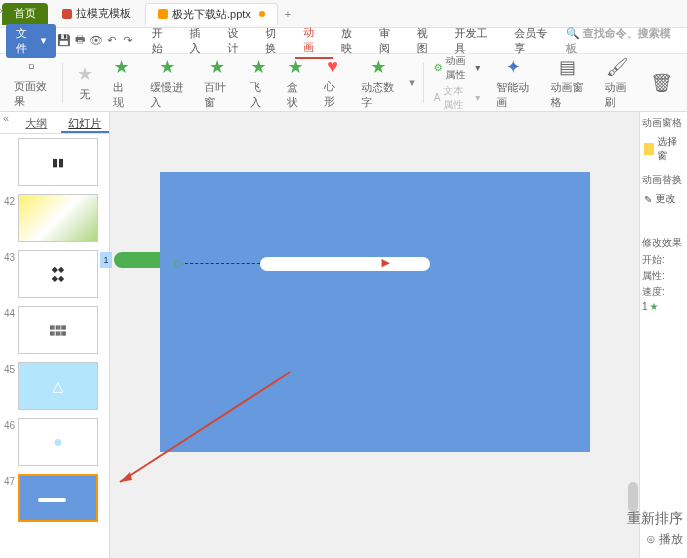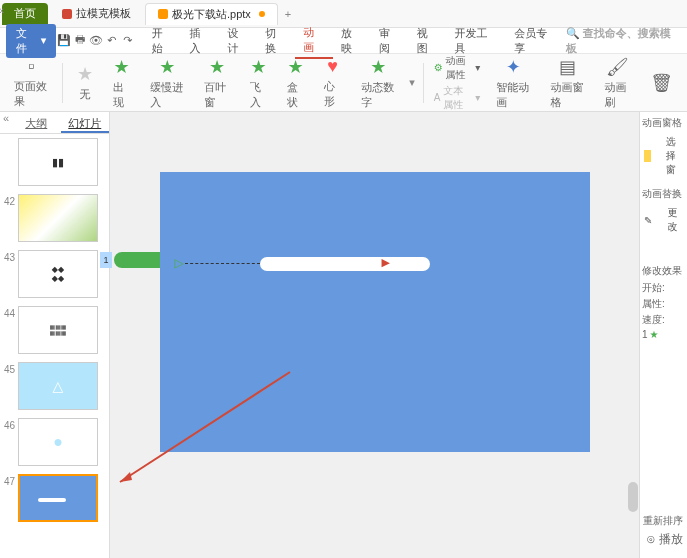--- a/index.html
+++ b/index.html
@@ -54,21 +54,21 @@
 .shape-line { position: absolute; top: 91px; left: 25px; width: 75px; border-top: 1px dashed #333; }
 .shape-marker { position: absolute; top: 84px; left: 222px; color: #d14836; font-size: 11px; }
 .scrollbar-v { position: absolute; right: 0; top: 0; width: 12px; height: 100%; background: #f0f0f0; }
 .scroll-thumb { position: absolute; right: 1px; top: 370px; width: 10px; height: 30px; background: #ccc; border-radius: 5px; }
 .arrow-annotation { position: absolute; left: 0; top: 250px; width: 200px; height: 130px; pointer-events: none; }
 .arrow-line { stroke: #d14836; stroke-width: 2; fill: none; }
 
 .right-panel { width: 48px; border-left: 1px solid #ddd; padding: 4px 2px; }
 .rp-section { margin-bottom: 8px; }
 .rp-label { font-size: 10px; color: #666; margin-bottom: 3px; }
-.rp-btn { display: flex; align-items: center; gap: 15px; padding: 2px; cursor: pointer; font-size: 10px; color: #555; }
+.rp-btn { display: flex; align-items: center; gap: 3px; padding: 2px; cursor: pointer; font-size: 10px; color: #555; }
 .rp-icon { width: 12px; height: 12px; background: #ffd54f; }
 .rp-row { display: flex; align-items: center; gap: 2px; font-size: 10px; color: #666; margin: 2px 0; }
 
 .collapse-btn { position: absolute; left: -2px; top: 4px; width: 10px; height: 10px; color: #888; cursor: pointer; }
 </style>
 </head>
 <body>
 
 <div class="titlebar">
   <div class="tab home">首页</div>
@@ -276,19 +276,19 @@
           <span>属性:</span>
         </div>
       <div class="rp-row">
           <span>速度:</span>
         </div>
       <div class="rp-row">
         <span>1</span>
         <span style="color:#4caf50">★</span>
       </div>
     </div>
-    <div style="position:absolute;bottom:30px;right:4px;font-size:10px;color:#666">重新排序</div>
+    <div style="position:absolute;bottom:30px;right:4px;font-size:14px;color:#666">重新排序</div>
     <div style="position:absolute;bottom:10px;right:4px;font-size:12px;color:#666">
       <span>⊙</span>
       <span>播放</span>
     </div>
   </div>
 </div>
 
 </body></html>

